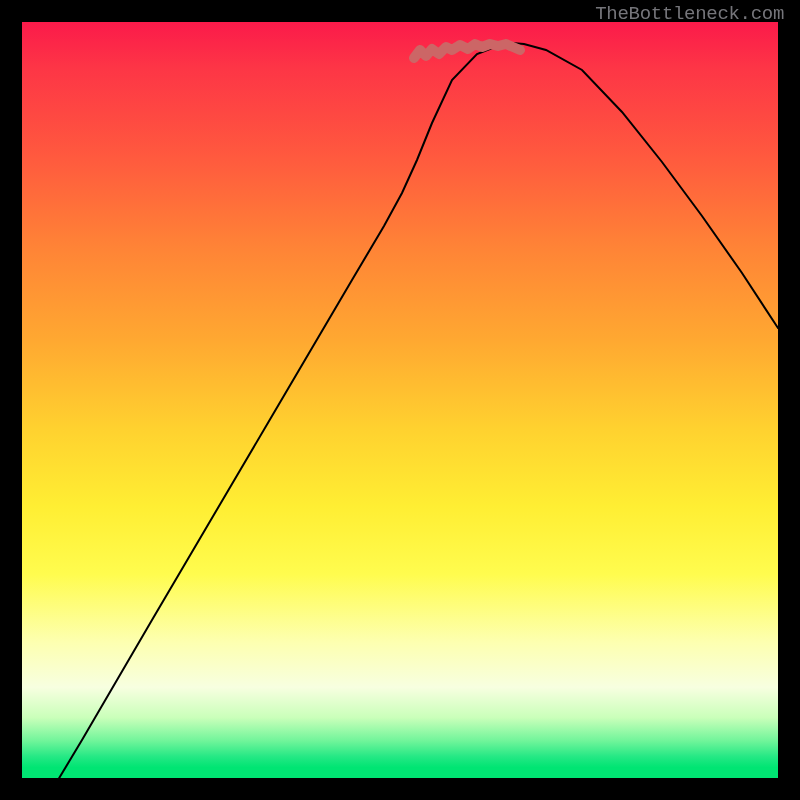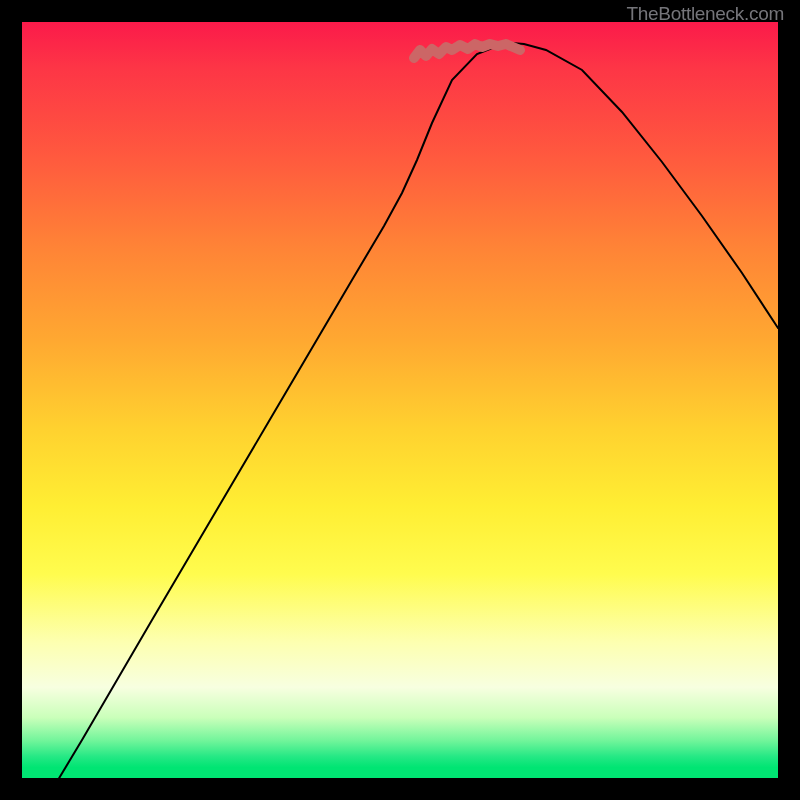--- a/index.html
+++ b/index.html
@@ -48,21 +48,21 @@
     );
   }
   .curve-svg {
     position: absolute;
     inset: 0;
   }
   .watermark {
     position: absolute;
     top: 3px;
     right: 16px;
-    font-family: Liberation Sans, sans-serif;
+    font-family: Liberation Mono, monospace;
     font-size: 19px;
     color: #75757a;
     letter-spacing: -0.3px;
   }
 </style>
 </head>
 <body>
 
 <div class="chart-container">
 

